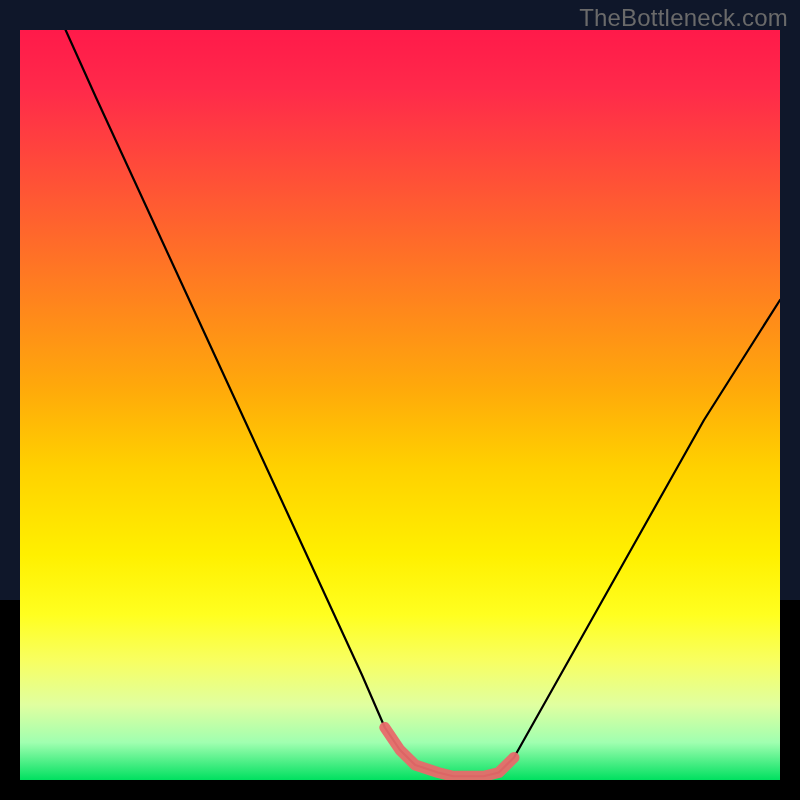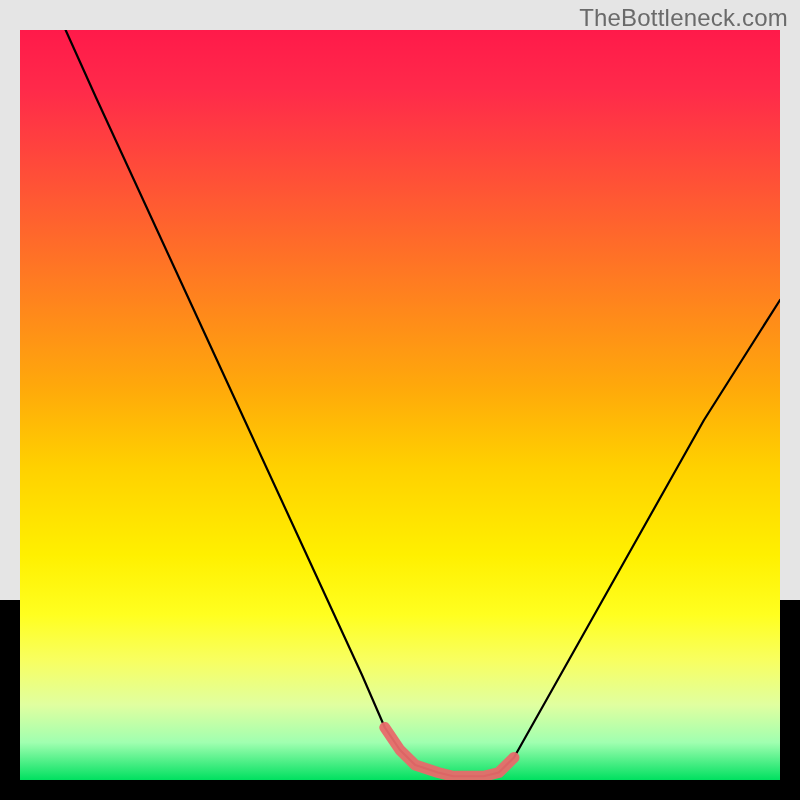--- a/index.html
+++ b/index.html
@@ -1,21 +1,21 @@
 <!DOCTYPE html>
 <html><head>
 <meta charset="utf-8">
 <style>
   * { margin: 0; padding: 0; box-sizing: border-box; }
   html, body { width: 800px; height: 800px; overflow: hidden; background: #000; }
   .chart-container {
     position: relative;
     width: 800px;
     height: 600px;
-    background: #e5e5e5;
+    background: #0f172a;
     padding-left: 32px;
   }
   .plot-area {
     position: absolute;
     left: 20px;
     top: 30px;
     width: 760px;
     height: 750px;
     background: linear-gradient(to bottom,
       #ff1a4a 0%,

